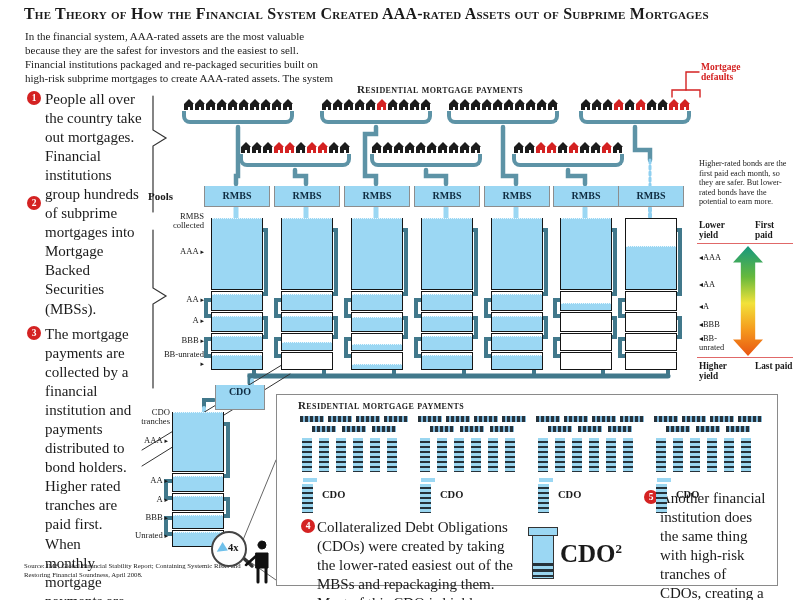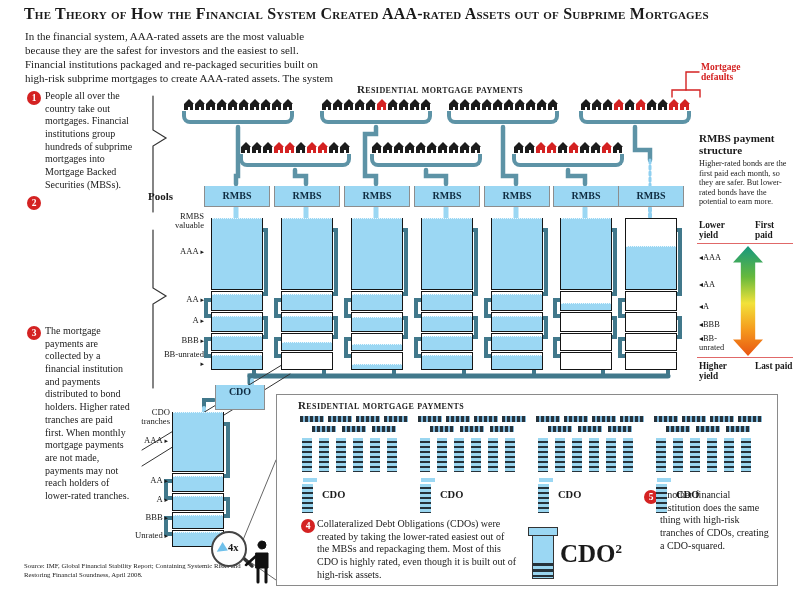--- a/index.html
+++ b/index.html
@@ -9,21 +9,21 @@
   svg.overlay { position:absolute; left:0; top:0; pointer-events:none; }
 
   #title { left:24px; top:5px; width:766px; font-size:16px; font-weight:bold;
            font-variant:small-caps; letter-spacing:.2px; white-space:nowrap; }
   .intro { top:30px; font-size:11px; line-height:1.27; }
   #intro-left { left:25px; width:312px; }
   #intro-right { left:355px; width:310px; }
 
   .num { width:14px; height:14px; border-radius:50%; background:#d42222; color:#fff;
          font-weight:bold; font-size:9.5px; line-height:14px; text-align:center; }
-  .step-text { font-size:10px; line-height:1.27; }
+  .step-text { font-size:15px; line-height:1.27; }
 
   #flow-header, #box-header { font-variant:small-caps; font-weight:bold; font-size:11px;
          letter-spacing:.4px; color:#222; }
   #defaults-label { color:#d42222; font-weight:bold; font-size:9.5px; line-height:1.1; }
 
   #pools-label { font-weight:bold; font-size:11px; }
   .side-label { font-size:8.6px; line-height:1.1; text-align:right; }
   .tr-label { font-size:8.6px; line-height:1.05; text-align:right; }
   .tr-label::after { content:" \25B8"; font-size:7px; }
 
@@ -200,35 +200,34 @@
 
   <div class="abs num" style="left:27px;top:91px">1</div>
   <div class="abs step-text" style="left:45px;top:90px;width:98px">People all over the country take out mortgages. Financial institutions group hundreds of subprime mortgages into Mortgage Backed Securities (MBSs).</div>
   <div class="abs num" style="left:27px;top:196px">2</div>
   <div class="abs num" style="left:27px;top:326px">3</div>
   <div class="abs step-text" style="left:45px;top:325px;width:88px">The mortgage payments are collected by a financial institution and payments distributed to bond holders. Higher rated tranches are paid first. When monthly mortgage payments are not made, payments may not reach holders of lower-rated tranches.</div>
 
   <div class="abs" id="flow-header" style="left:290px;top:83px;width:300px;text-align:center">Residential mortgage payments</div>
   <div class="abs" id="defaults-label" style="left:701px;top:62px;width:56px">Mortgage defaults</div>
   <div class="abs" id="pools-label" style="left:148px;top:190px">Pools</div>
-  <div class="abs side-label" style="left:158px;top:212px;width:46px">RMBS valuable</div>
+  <div class="abs side-label" style="left:158px;top:212px;width:46px">RMBS collected</div>
   <div class="abs tr-label" style="left:148px;top:247px;width:56px">AAA</div>
   <div class="abs tr-label" style="left:148px;top:295px;width:56px">AA</div>
   <div class="abs tr-label" style="left:148px;top:316px;width:56px">A</div>
   <div class="abs tr-label" style="left:148px;top:336px;width:56px">BBB</div>
   <div class="abs tr-label" style="left:162px;top:350px;width:42px">BB-unrated</div>
 
   <div class="abs side-label" style="left:128px;top:408px;width:42px">CDO tranches</div>
   <div class="abs tr-label" style="left:118px;top:436px;width:50px">AAA</div>
   <div class="abs tr-label" style="left:118px;top:476px;width:50px">AA</div>
   <div class="abs tr-label" style="left:118px;top:495px;width:50px">A</div>
   <div class="abs tr-label" style="left:118px;top:513px;width:50px">BBB</div>
   <div class="abs tr-label" style="left:118px;top:531px;width:50px">Unrated</div>
 
-  <div class="abs" id="pp-heading" style="left:699px;top:133px;width:92px">RMBS payment structure</div>
   <div class="abs" id="pp-body" style="left:699px;top:159px;width:95px">Higher-rated bonds are the first paid each month, so they are safer. But lower-rated bonds have the potential to earn more.</div>
   <div class="abs pp-corner" style="left:699px;top:221px;width:42px">Lower yield</div>
   <div class="abs pp-corner" style="left:755px;top:221px;width:38px">First paid</div>
   <div class="abs redrule" style="left:697px;top:243px;width:96px"></div>
   <div class="abs" id="grad-arrow" style="left:733px;top:246px"></div>
   <div class="abs pp-label" style="left:699px;top:254px;width:46px">AAA</div>
   <div class="abs pp-label" style="left:699px;top:281px;width:46px">AA</div>
   <div class="abs pp-label" style="left:699px;top:303px;width:46px">A</div>
   <div class="abs pp-label" style="left:699px;top:321px;width:46px">BBB</div>
   <div class="abs pp-label" style="left:699px;top:335px;width:40px">BB-unrated</div>

